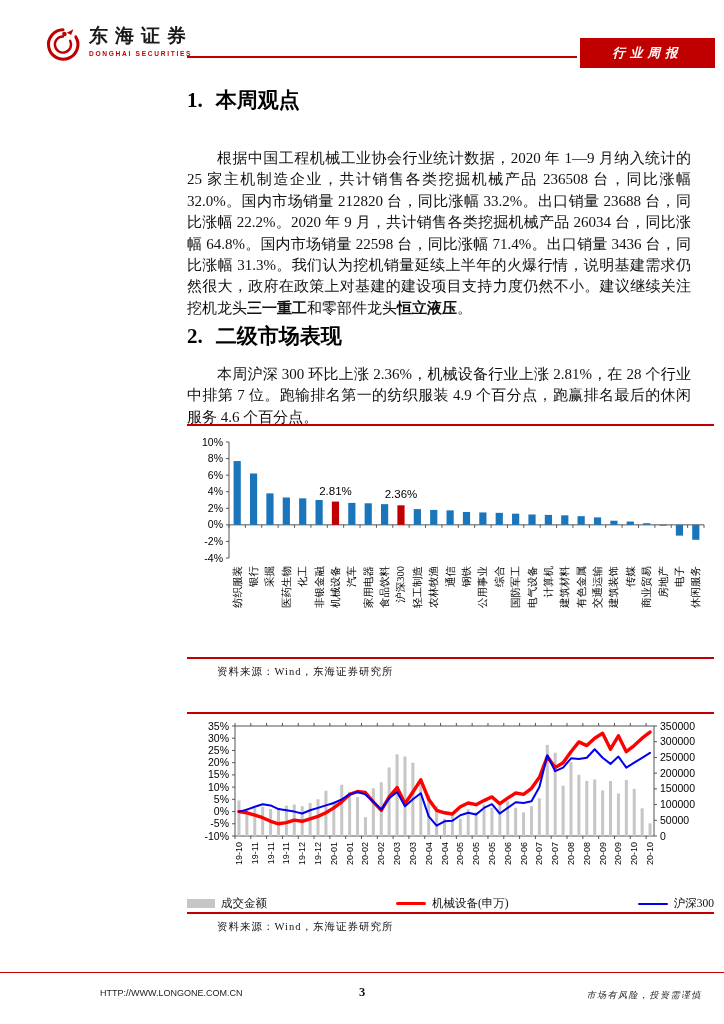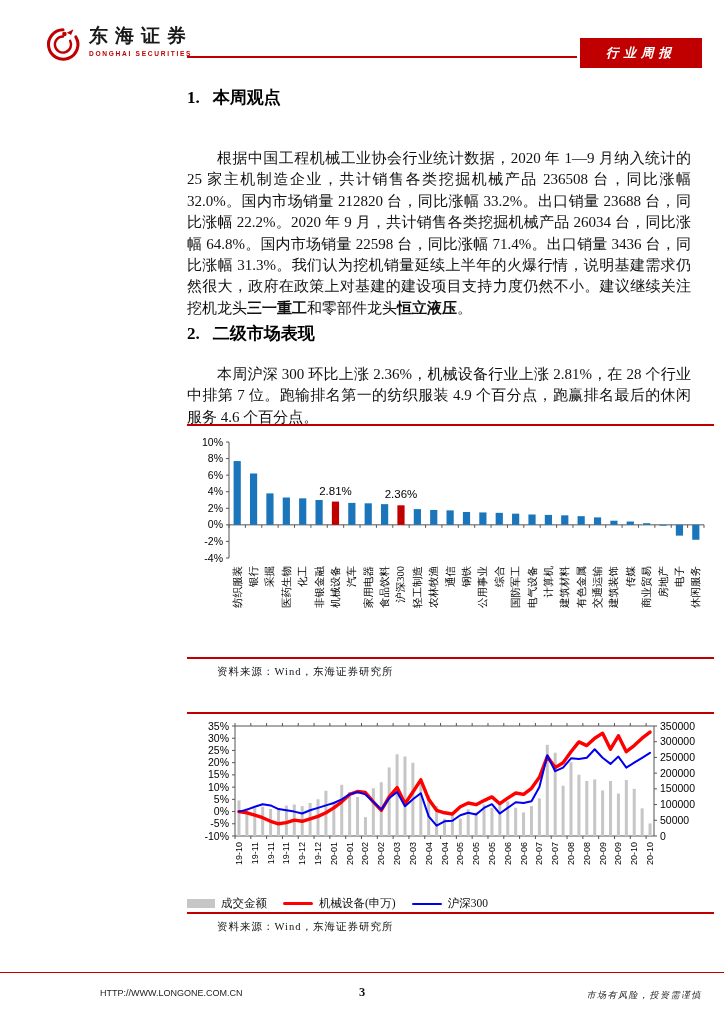--- a/index.html
+++ b/index.html
@@ -5,38 +5,38 @@
   html,body{margin:0;padding:0;background:#888;}
   .page{position:relative;width:724px;height:1024px;background:#fff;overflow:hidden;
         font-family:"Liberation Serif",serif;color:#111;}
   
   .logo{position:absolute;left:44px;top:26px;display:flex;align-items:flex-start;gap:7px;}
   .logo-txt{display:flex;flex-direction:column;}
   .logo-cn{font-size:19px;font-weight:bold;letter-spacing:7px;color:#1a1a1a;line-height:1.1;}
   .logo-en{font-size:6.6px;color:#c00000;font-weight:bold;letter-spacing:1.7px;
            font-family:"Liberation Sans",sans-serif;margin-top:3px;}
   .header-line{position:absolute;left:187px;top:56px;width:390px;height:2px;background:#c00000;}
-  .badge{position:absolute;left:580px;top:38px;width:122px;height:30px;background:#c00000;
+  .badge{position:absolute;left:580px;top:38px;width:135px;height:30px;background:#c00000;
          color:#fff;display:flex;align-items:center;justify-content:center;
          font-size:12.5px;font-weight:bold;font-style:italic;letter-spacing:5px;}
   
-  .sec-title{position:absolute;left:187px;font-size:17px;font-weight:bold;color:#000;}
+  .sec-title{position:absolute;left:187px;font-size:21px;font-weight:bold;color:#000;}
   .sec-title .num{margin-right:13px;}
   .subtitle{position:absolute;left:215px;top:123px;font-size:13px;font-weight:bold;}
   .para{position:absolute;left:187px;width:504px;font-size:15px;line-height:21.4px;
         text-align:justify;text-indent:2em;}
   
   .fig{position:absolute;left:187px;width:527px;}
   .fig-title{font-size:11.5px;letter-spacing:.5px;}
   .fig-title .fig-label{margin-right:14px;}
   .fig-rule{height:2px;background:#c00000;margin-top:3px;}
   .fig-rule.bottom{margin-top:1px;}
   .fig-chart{margin-top:4px;}
   .fig-source{font-size:10.5px;padding-left:30px;margin-top:6px;letter-spacing:1px;}
-  .fig2-legend{display:flex;justify-content:flex-start;gap:16px;font-size:11.5px;margin-top:2px;}
+  .fig2-legend{display:flex;justify-content:space-between;gap:16px;font-size:11.5px;margin-top:2px;}
   .leg-item{display:flex;align-items:center;gap:6px;}
   .leg-swatch-bar{display:inline-block;width:28px;height:9px;}
   .leg-swatch-line{display:inline-block;width:30px;border-radius:2px;}
   
   .footer-line{position:absolute;left:0;top:972px;width:724px;height:1px;background:#c00000;}
   .footer-url{position:absolute;left:72px;top:988px;font-size:9px;color:#222;
               font-family:"Liberation Sans",sans-serif;padding-left:28px;}
   .footer-page{position:absolute;left:0;top:985px;width:724px;text-align:center;
                font-size:12.5px;font-weight:bold;}
   .footer-disclaimer{position:absolute;right:22px;top:989px;font-size:9px;font-style:italic;

